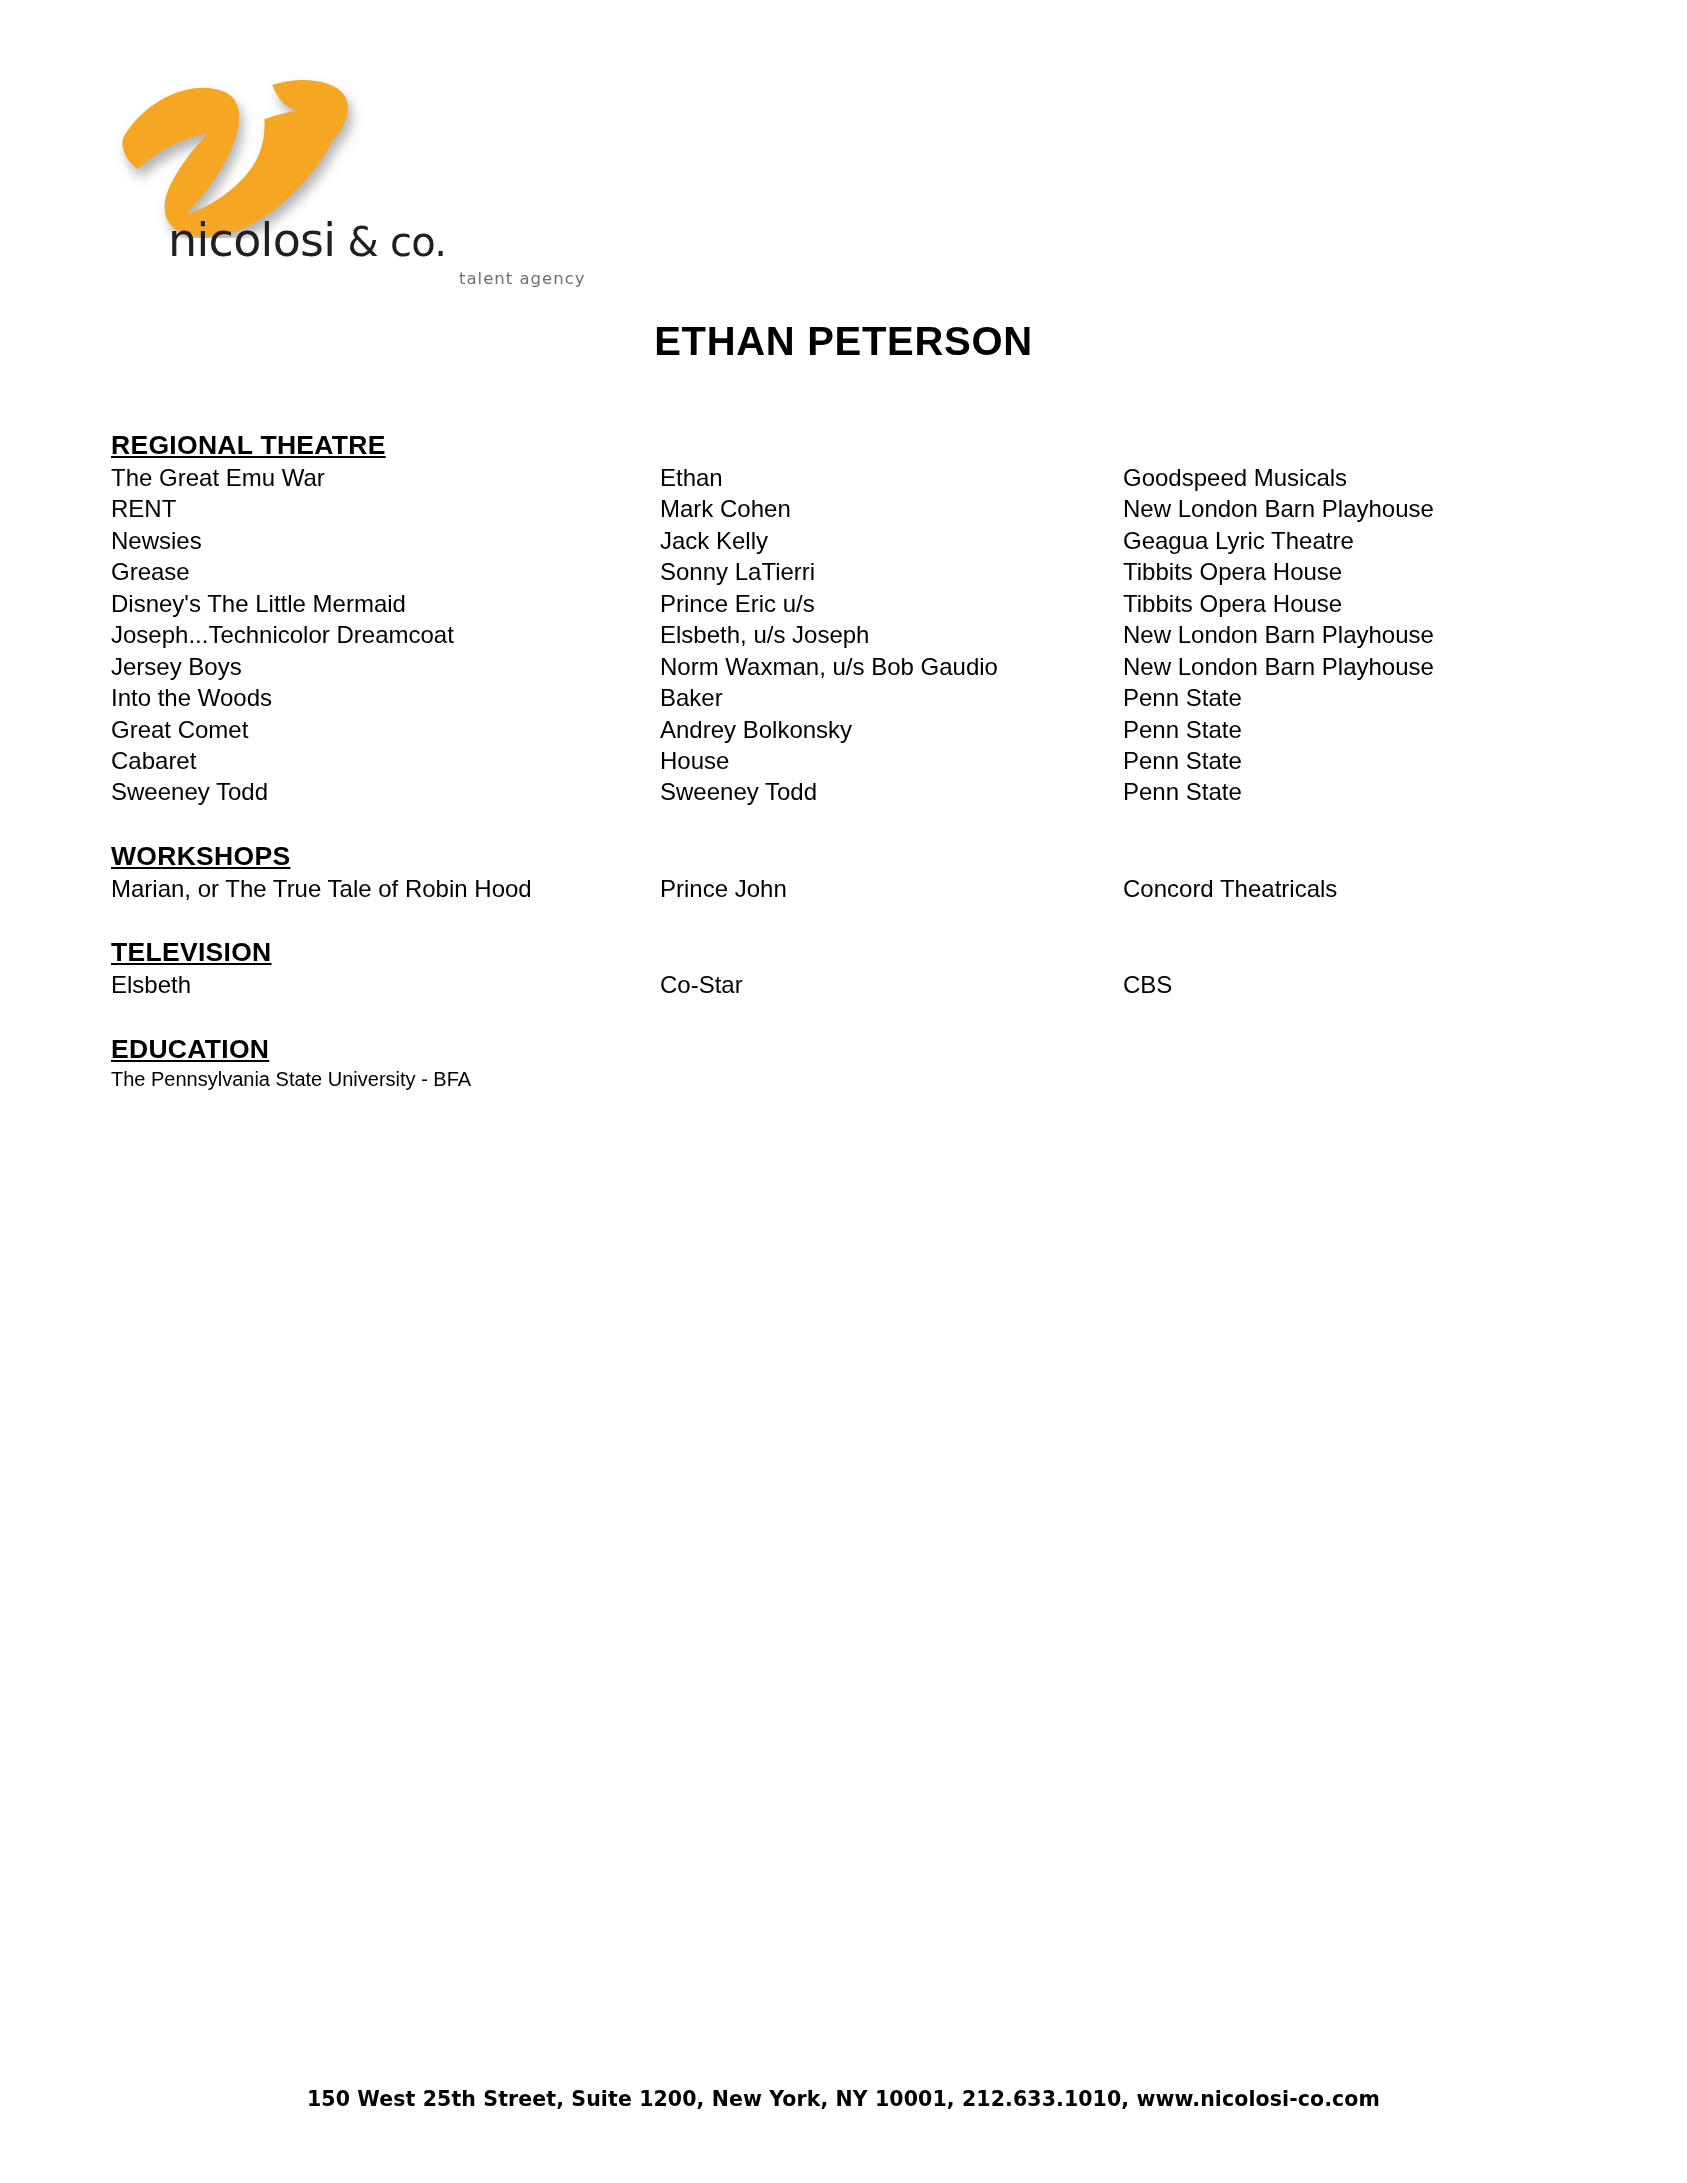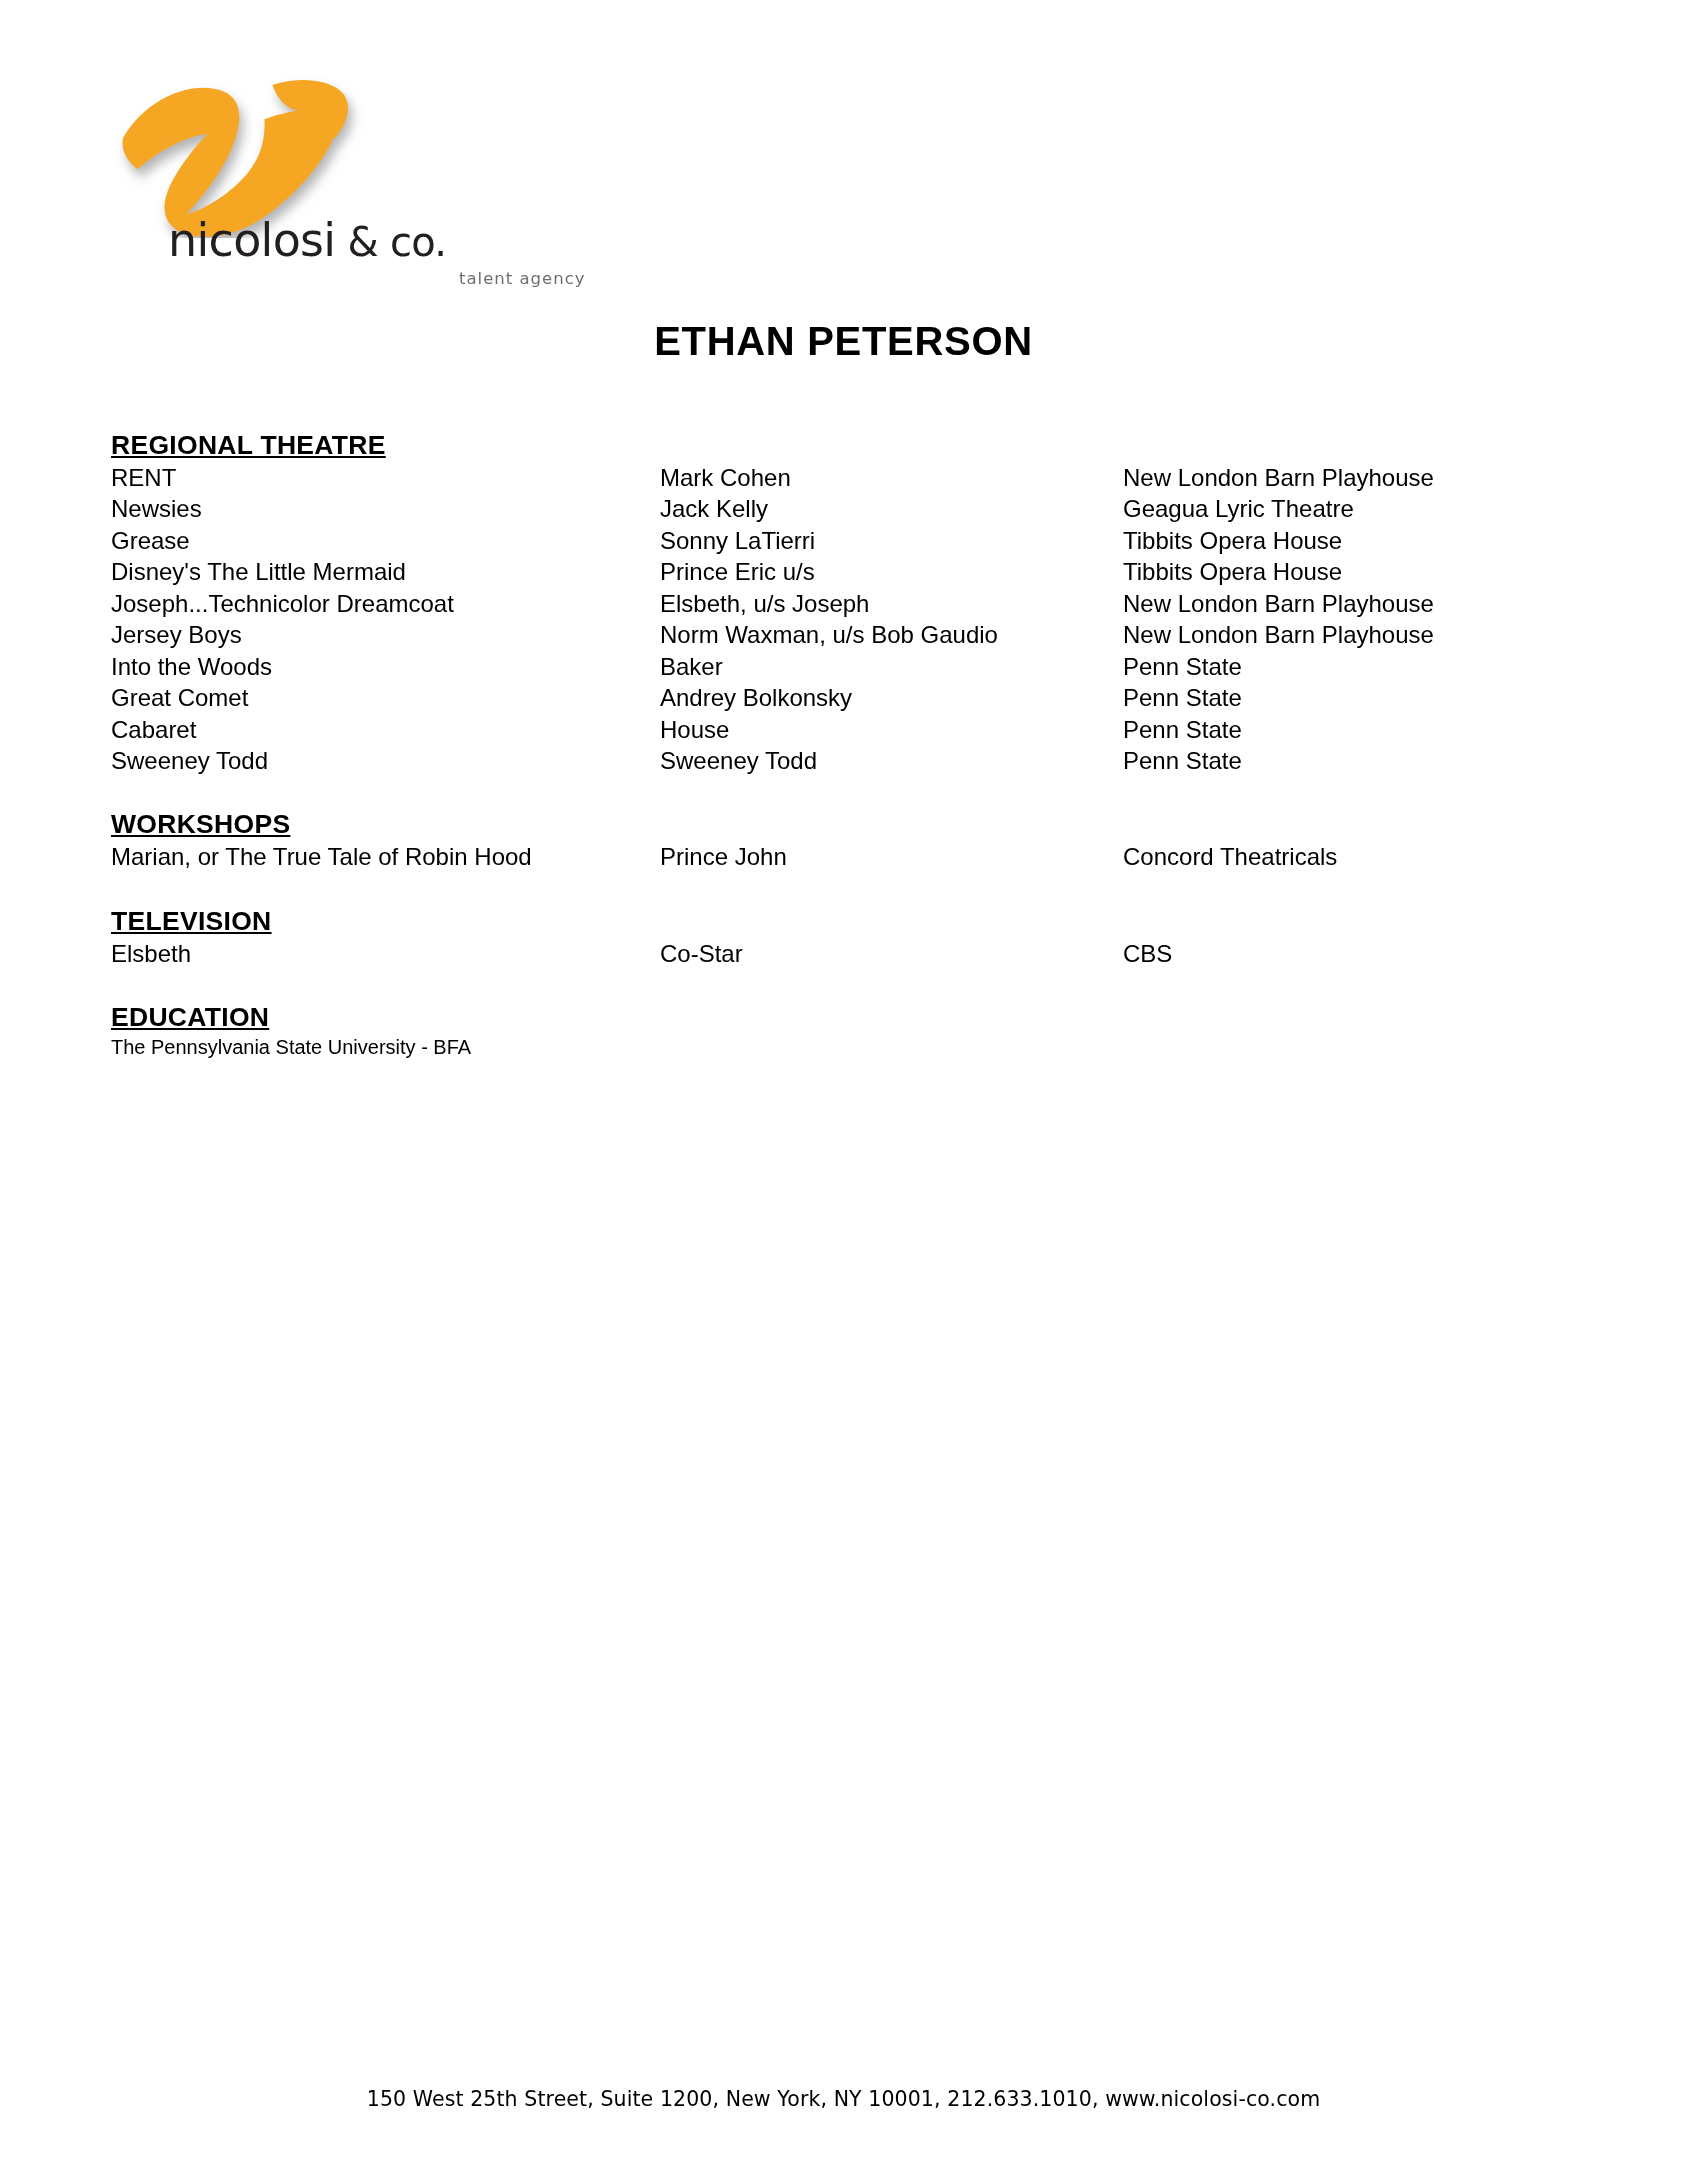--- a/index.html
+++ b/index.html
@@ -110,21 +110,21 @@
   }
 
   
   .footer {
     position: absolute;
     left: 0;
     top: 2087px;
     width: 1687px;
     text-align: center;
     font-size: 20.5px;
-    font-weight: normal;
+    font-weight: bold;
     font-family: "DejaVu Sans", sans-serif;
     letter-spacing: 0.1px;
   }
 </style>
 </head>
 <body>
 
 <div class="logo-block">
   <svg class="logo-swoosh" viewBox="0 0 440 250" xmlns="http://www.w3.org/2000/svg">
     <defs>
@@ -141,20 +141,25 @@
   <div class="logo-sub">talent agency</div>
 </div>
 
 <div class="actor-name">ETHAN PETERSON</div>
 
 <div class="resume">
 
   <div class="section-head">REGIONAL THEATRE</div>
 
   <div class="row">
+    <div class="col-show">The Great Emu War</div>
+    <div class="col-role">Ethan</div>
+    <div class="col-house">Goodspeed Musicals</div>
+  </div>
+  <div class="row">
     <div class="col-show">RENT</div>
     <div class="col-role">Mark Cohen</div>
     <div class="col-house">New London Barn Playhouse</div>
   </div>
   <div class="row">
     <div class="col-show">Newsies</div>
     <div class="col-role">Jack Kelly</div>
     <div class="col-house">Geagua Lyric Theatre</div>
   </div>
   <div class="row">

